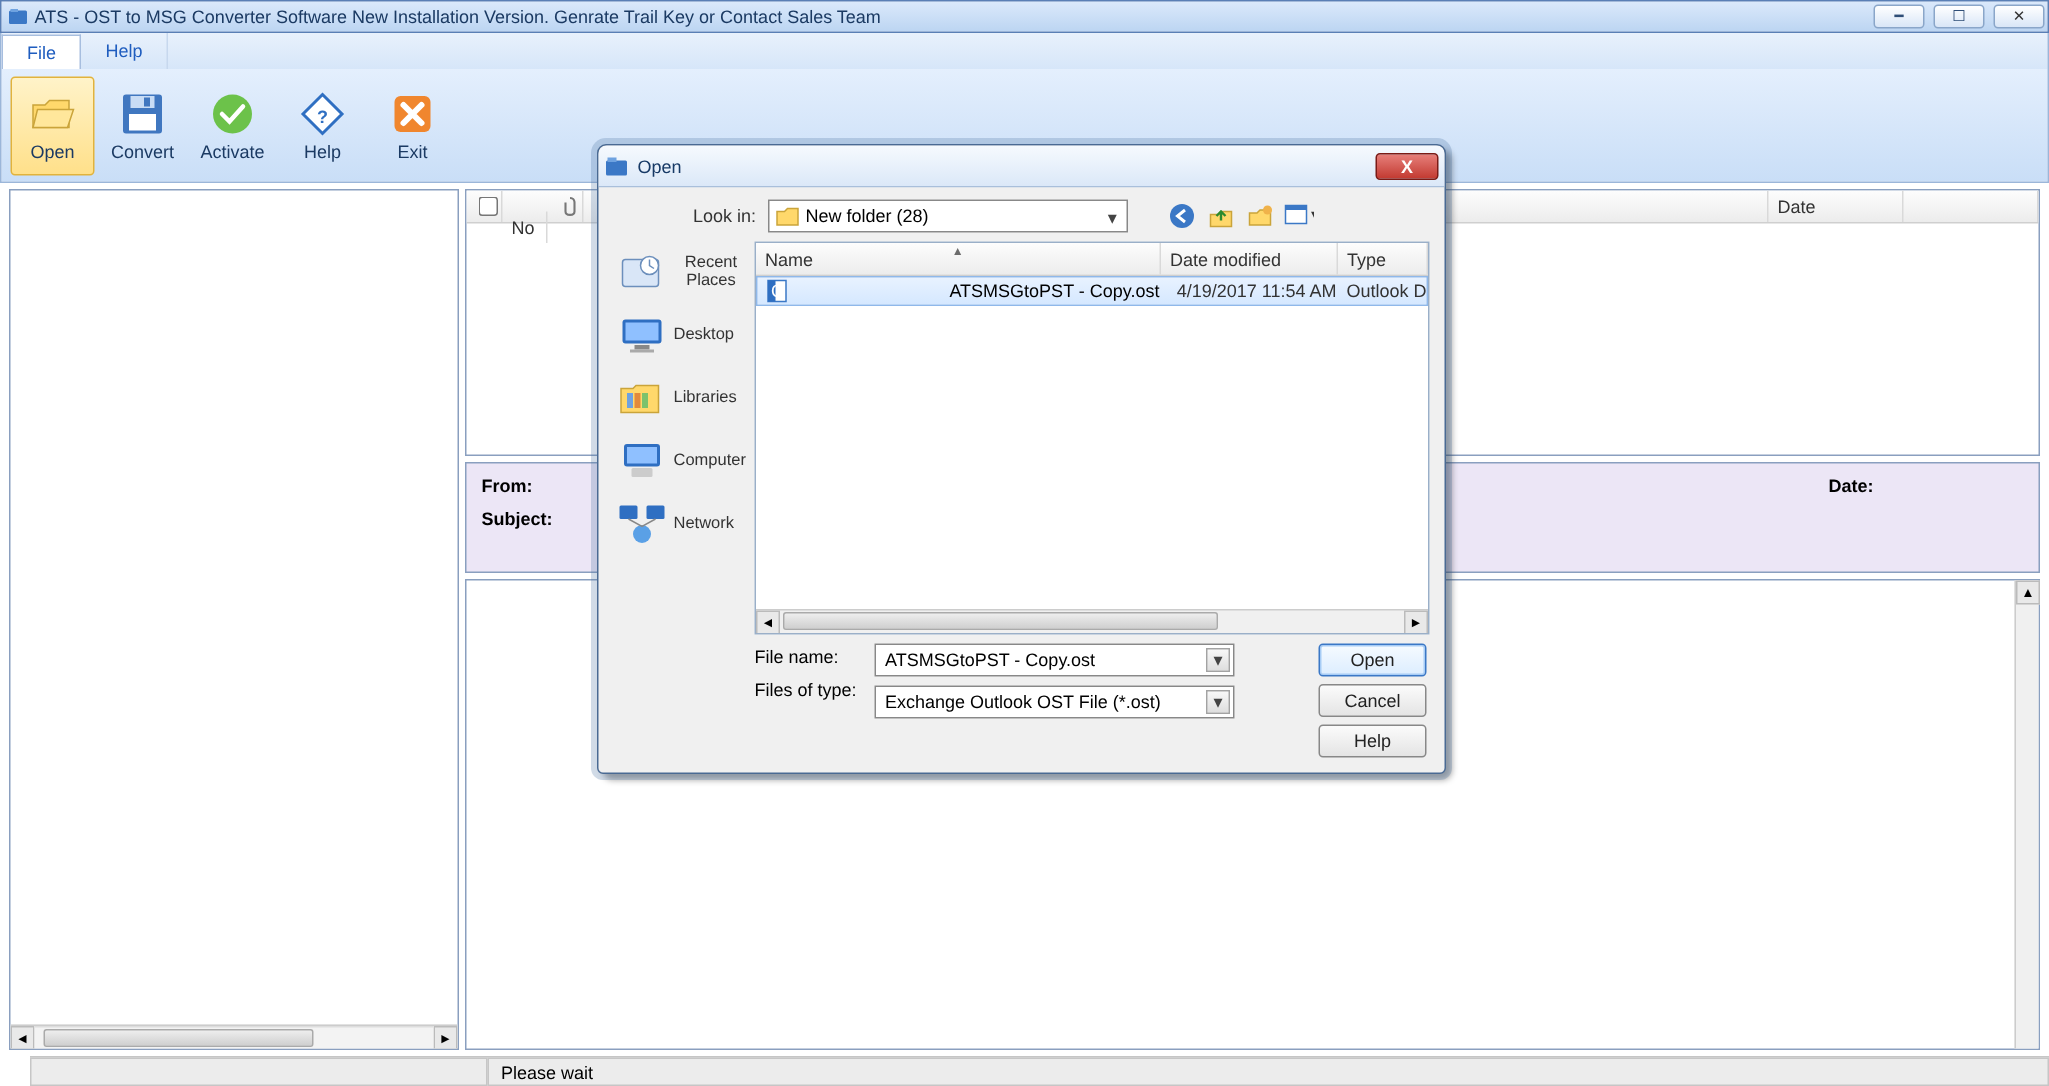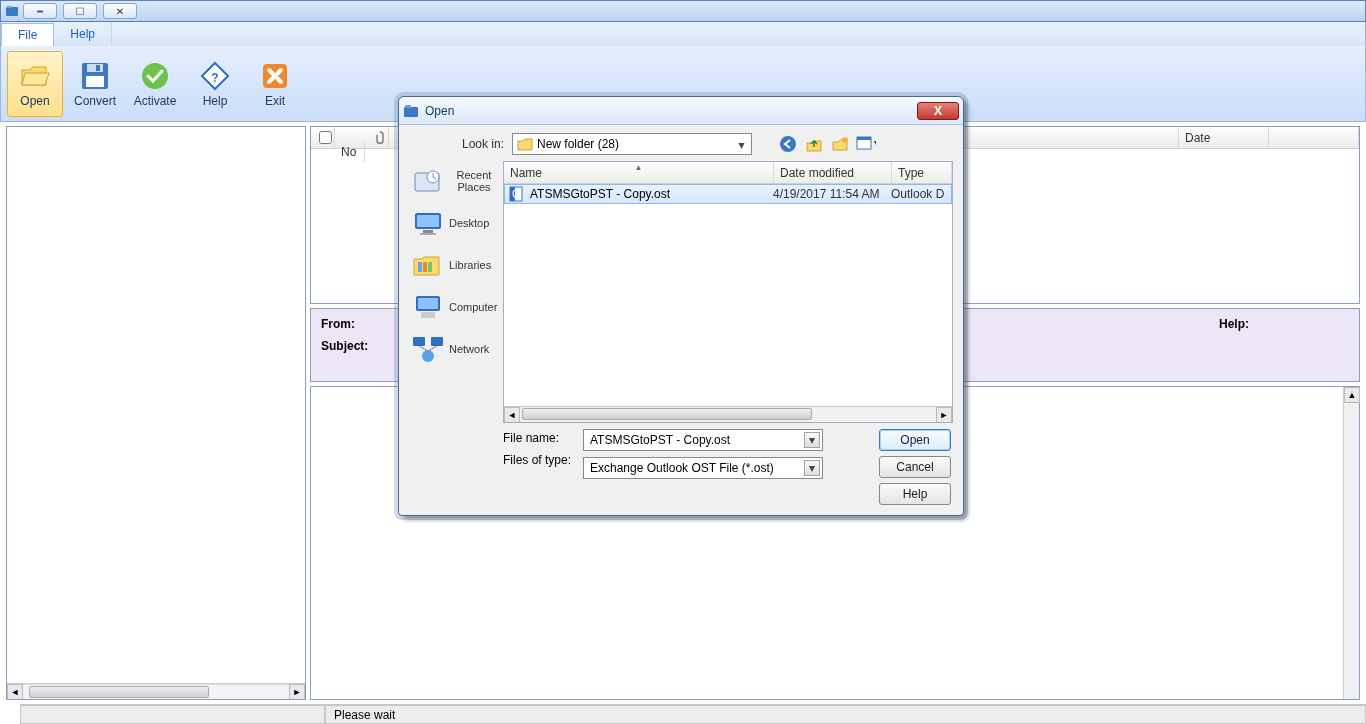--- a/index.html
+++ b/index.html
@@ -72,21 +72,21 @@
 .lookin-select .arrow { position:absolute; right:2px; top:3px; width:15px; height:15px; display:flex; align-items:center; justify-content:center; color:#444;}
 .nav-icons { display:flex; gap:6px; margin-left:18px;}
 .nav-icons .nav-btn { width:20px; height:20px; display:flex; align-items:center; justify-content:center;}
 
 .dialog-mid { flex:1; display:flex; gap:4px;}
 .places { width:90px; display:flex; flex-direction:column; align-items:center; gap:10px; padding-top:4px;}
 .place { display:flex; flex-direction:row; align-items:center; gap:2px; cursor:default; width:90px;}
 .place .pi { width:38px; height:32px; display:flex; align-items:center; justify-content:center;}
 .place .pl { color:#333; text-align:center; font-size:11px;}
 
-.file-list { flex:1; border:1px solid #9aafc8; background:#fff; display:flex; flex-direction:column; overflow:hidden;}
+.file-list { flex:1; border:1px solid #9aafc8; background:#fff; display:flex; flex-direction:column; overflow:hidden;text-align:right;}
 .file-head { height:22px; background:linear-gradient(#fdfdfd,#ececec); border-bottom:1px solid #cfcfcf; display:flex;}
 .file-head .fc { border-right:1px solid #d9d9d9; height:100%; display:flex; align-items:center; padding-left:6px; color:#333;}
 .fc.name { flex:1; position:relative;}
 .fc.name .sort { position:absolute; left:50%; top:1px; font-size:8px; color:#6c6c6c; transform:translateX(-50%);}
 .fc.dm { width:118px;}
 .fc.tp { width:60px;}
 .file-rows { flex:1; overflow:hidden;}
 .file-row { height:20px; display:flex; align-items:center;}
 .file-row.sel { background:linear-gradient(#e8f2ff,#d5e8ff); border:1px solid #8fb8ea;}
 .file-row .fico { width:18px; height:16px; margin:0 3px;}
@@ -110,20 +110,21 @@
 </head>
 <body>
 
 <div class="titlebar">
   <span class="app-icon">
     <svg width="14" height="14">
         <rect x="1" y="3" width="12" height="9" fill="#3b78c6" rx="1"></rect>
         <rect x="2" y="2" width="5" height="2" fill="#6ea2e0"></rect>
       </svg>
   </span>
+  <span class="title">ATS - OST to MSG Converter Software New Installation Version. Genrate Trail Key or Contact Sales Team</span>
   <div class="win-btns">
     <div class="win-btn">━</div>
     <div class="win-btn">☐</div>
     <div class="win-btn close">✕</div>
   </div>
 </div>
 
 <div class="menubar">
   <div class="menu-item active">File</div>
   <div class="menu-item">Help</div>
@@ -205,21 +206,21 @@
         <div class="col date">Date</div>
         <div class="col" style="width:90px"></div>
       </div>
     </div>
     <div class="detail-panel">
       <div class="detail-left">
         <div><b>From:</b></div>
         <div style="margin-top:8px"><b>Subject:</b></div>
       </div>
       <div class="detail-right">
-        <b>Help:</b>
+        <b>Date:</b>
       </div>
     </div>
     <div class="body-panel">
       <div class="vscroll">
         <div class="arrow">▲</div>
       </div>
     </div>
   </div>
 </div>
 

